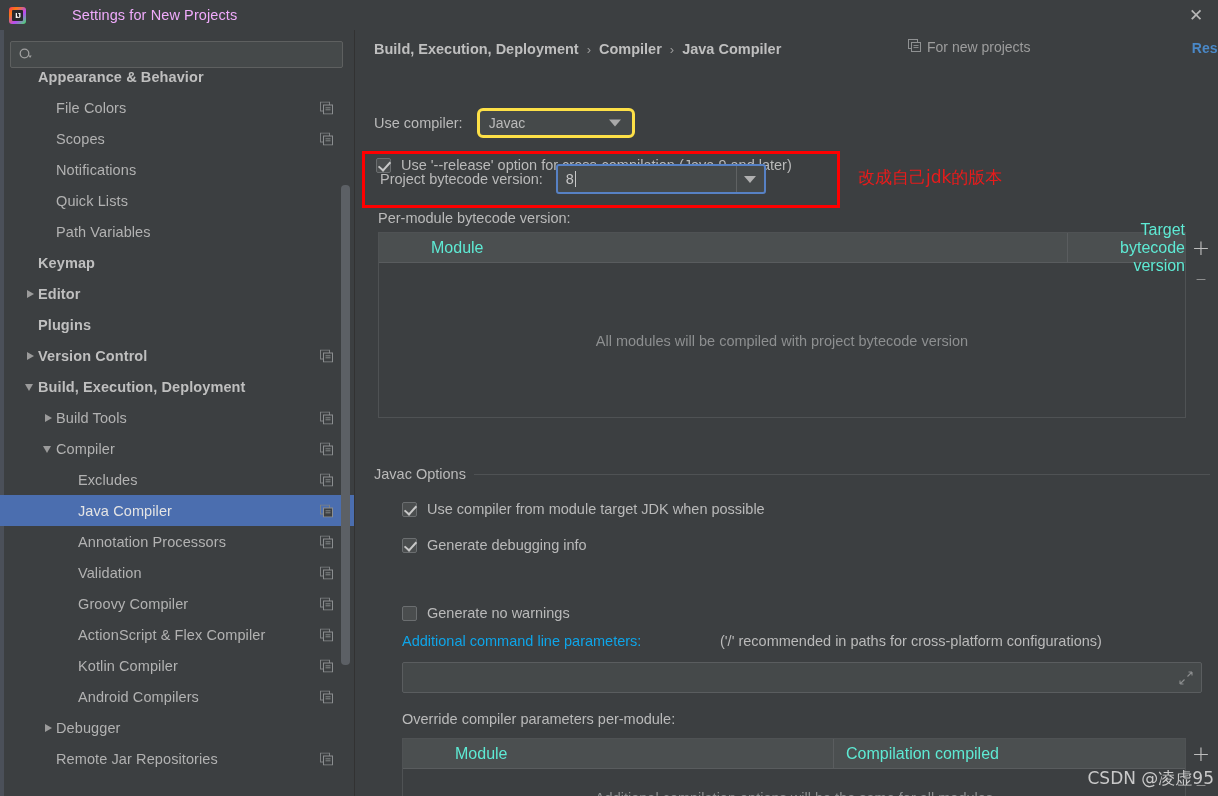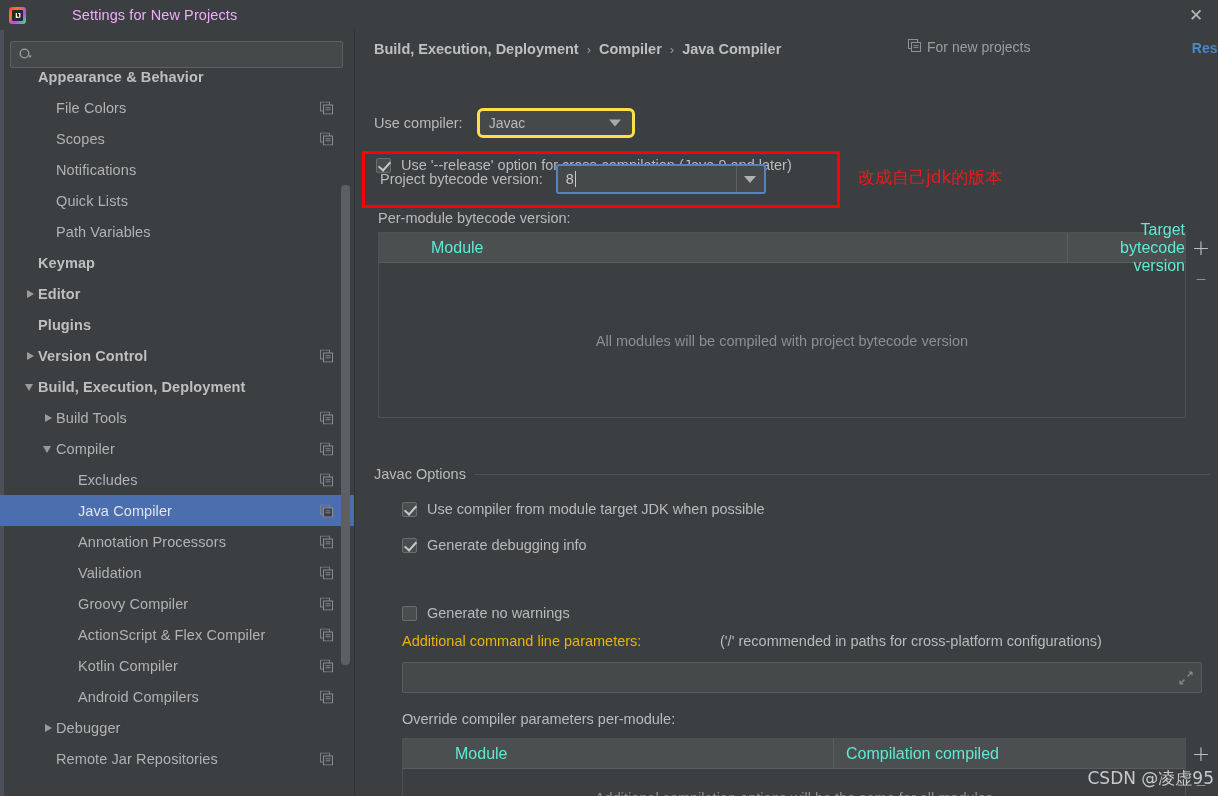--- a/index.html
+++ b/index.html
@@ -288,21 +288,21 @@
   }
   .group-title {
     font-size: 14.5px; color: #bababa; white-space: nowrap;
   }
   .group-line { flex: 1; height: 1px; background: #4f5254; }
 
   .opt { position: absolute; left: 46px; }
 
   .lbl-addparams {
     position: absolute; left: 46px; top: 603px;
-    font-size: 14.5px; color: #eab308;
+    font-size: 14.5px; color: #0ea5e9;
   }
   .lbl-hint {
     position: absolute; left: 364px; top: 603px;
     font-size: 14.5px; color: #bababa;
   }
   .textfield {
     position: absolute; left: 46px; top: 632px;
     width: 800px; height: 31px;
     background: #45494a; border: 1px solid #5a5d5f; border-radius: 2px;
     cursor: text;

